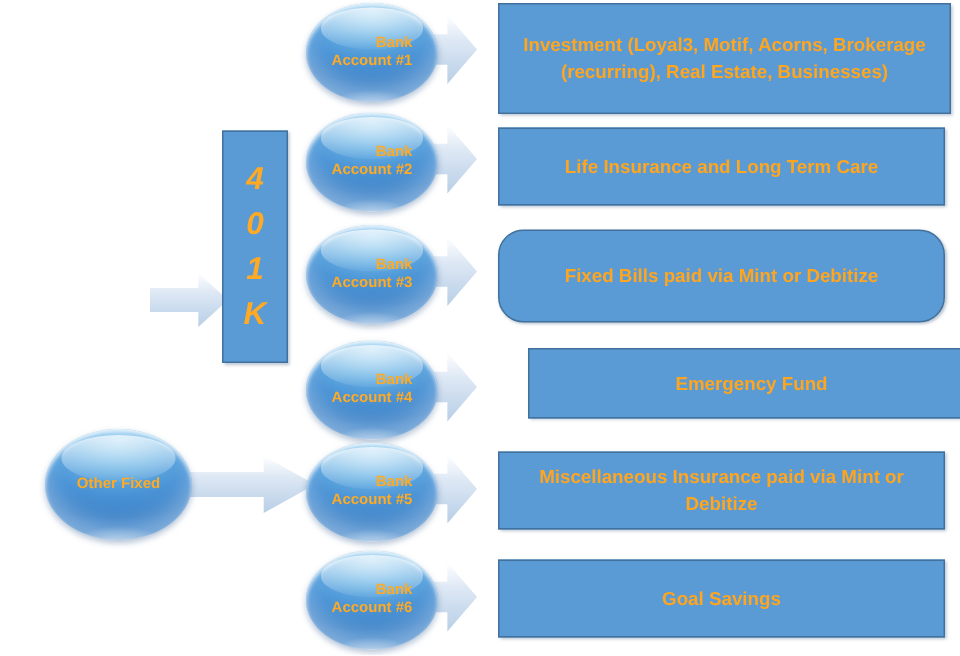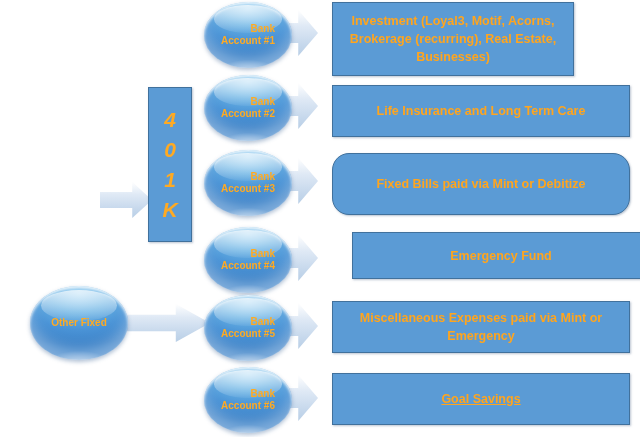--- a/index.html
+++ b/index.html
@@ -157,37 +157,37 @@
     <span class="etext">Bank
 Account #5</span>
   </div>
 
   <div class="arrow" style="left:266px; top:375px; width:52px; height:46px;"></div>
   <div class="ellipse" style="left:204px; top:367px; width:88px; height:66px;">
     <span class="etext">Bank
 Account #6</span>
   </div>
 
-  <div class="infobox" style="left:332px; top:2px; width:242px; height:74px;">
+  <div class="infobox" style="left:332px; top:2px; width:302px; height:74px;">
     <span>Investment (Loyal3, Motif, Acorns, Brokerage (recurring), Real Estate, Businesses)</span>
   </div>
 
   <div class="infobox" style="left:332px; top:85px; width:298px; height:52px;">
     <span>Life Insurance and Long Term Care</span>
   </div>
 
   <div class="infobox" style="left:332px; top:153px; width:298px; height:62px;border-radius:17px;">
     <span>Fixed Bills paid via Mint or Debitize</span>
   </div>
 
   <div class="infobox" style="left:352px; top:232px; width:298px; height:47px;">
     <span>Emergency Fund</span>
   </div>
 
   <div class="infobox" style="left:332px; top:301px; width:298px; height:52px;">
-    <span>Miscellaneous Expenses paid via Mint or Emergency</span>
+    <span>Miscellaneous Insurance paid via Mint or Debitize</span>
   </div>
 
-  <div class="infobox" style="left:332px; top:373px; width:298px; height:52px;text-decoration:underline;">
+  <div class="infobox" style="left:332px; top:373px; width:298px; height:52px;">
     <span>Goal Savings</span>
   </div>
 
 </div>
 
 </body></html>

